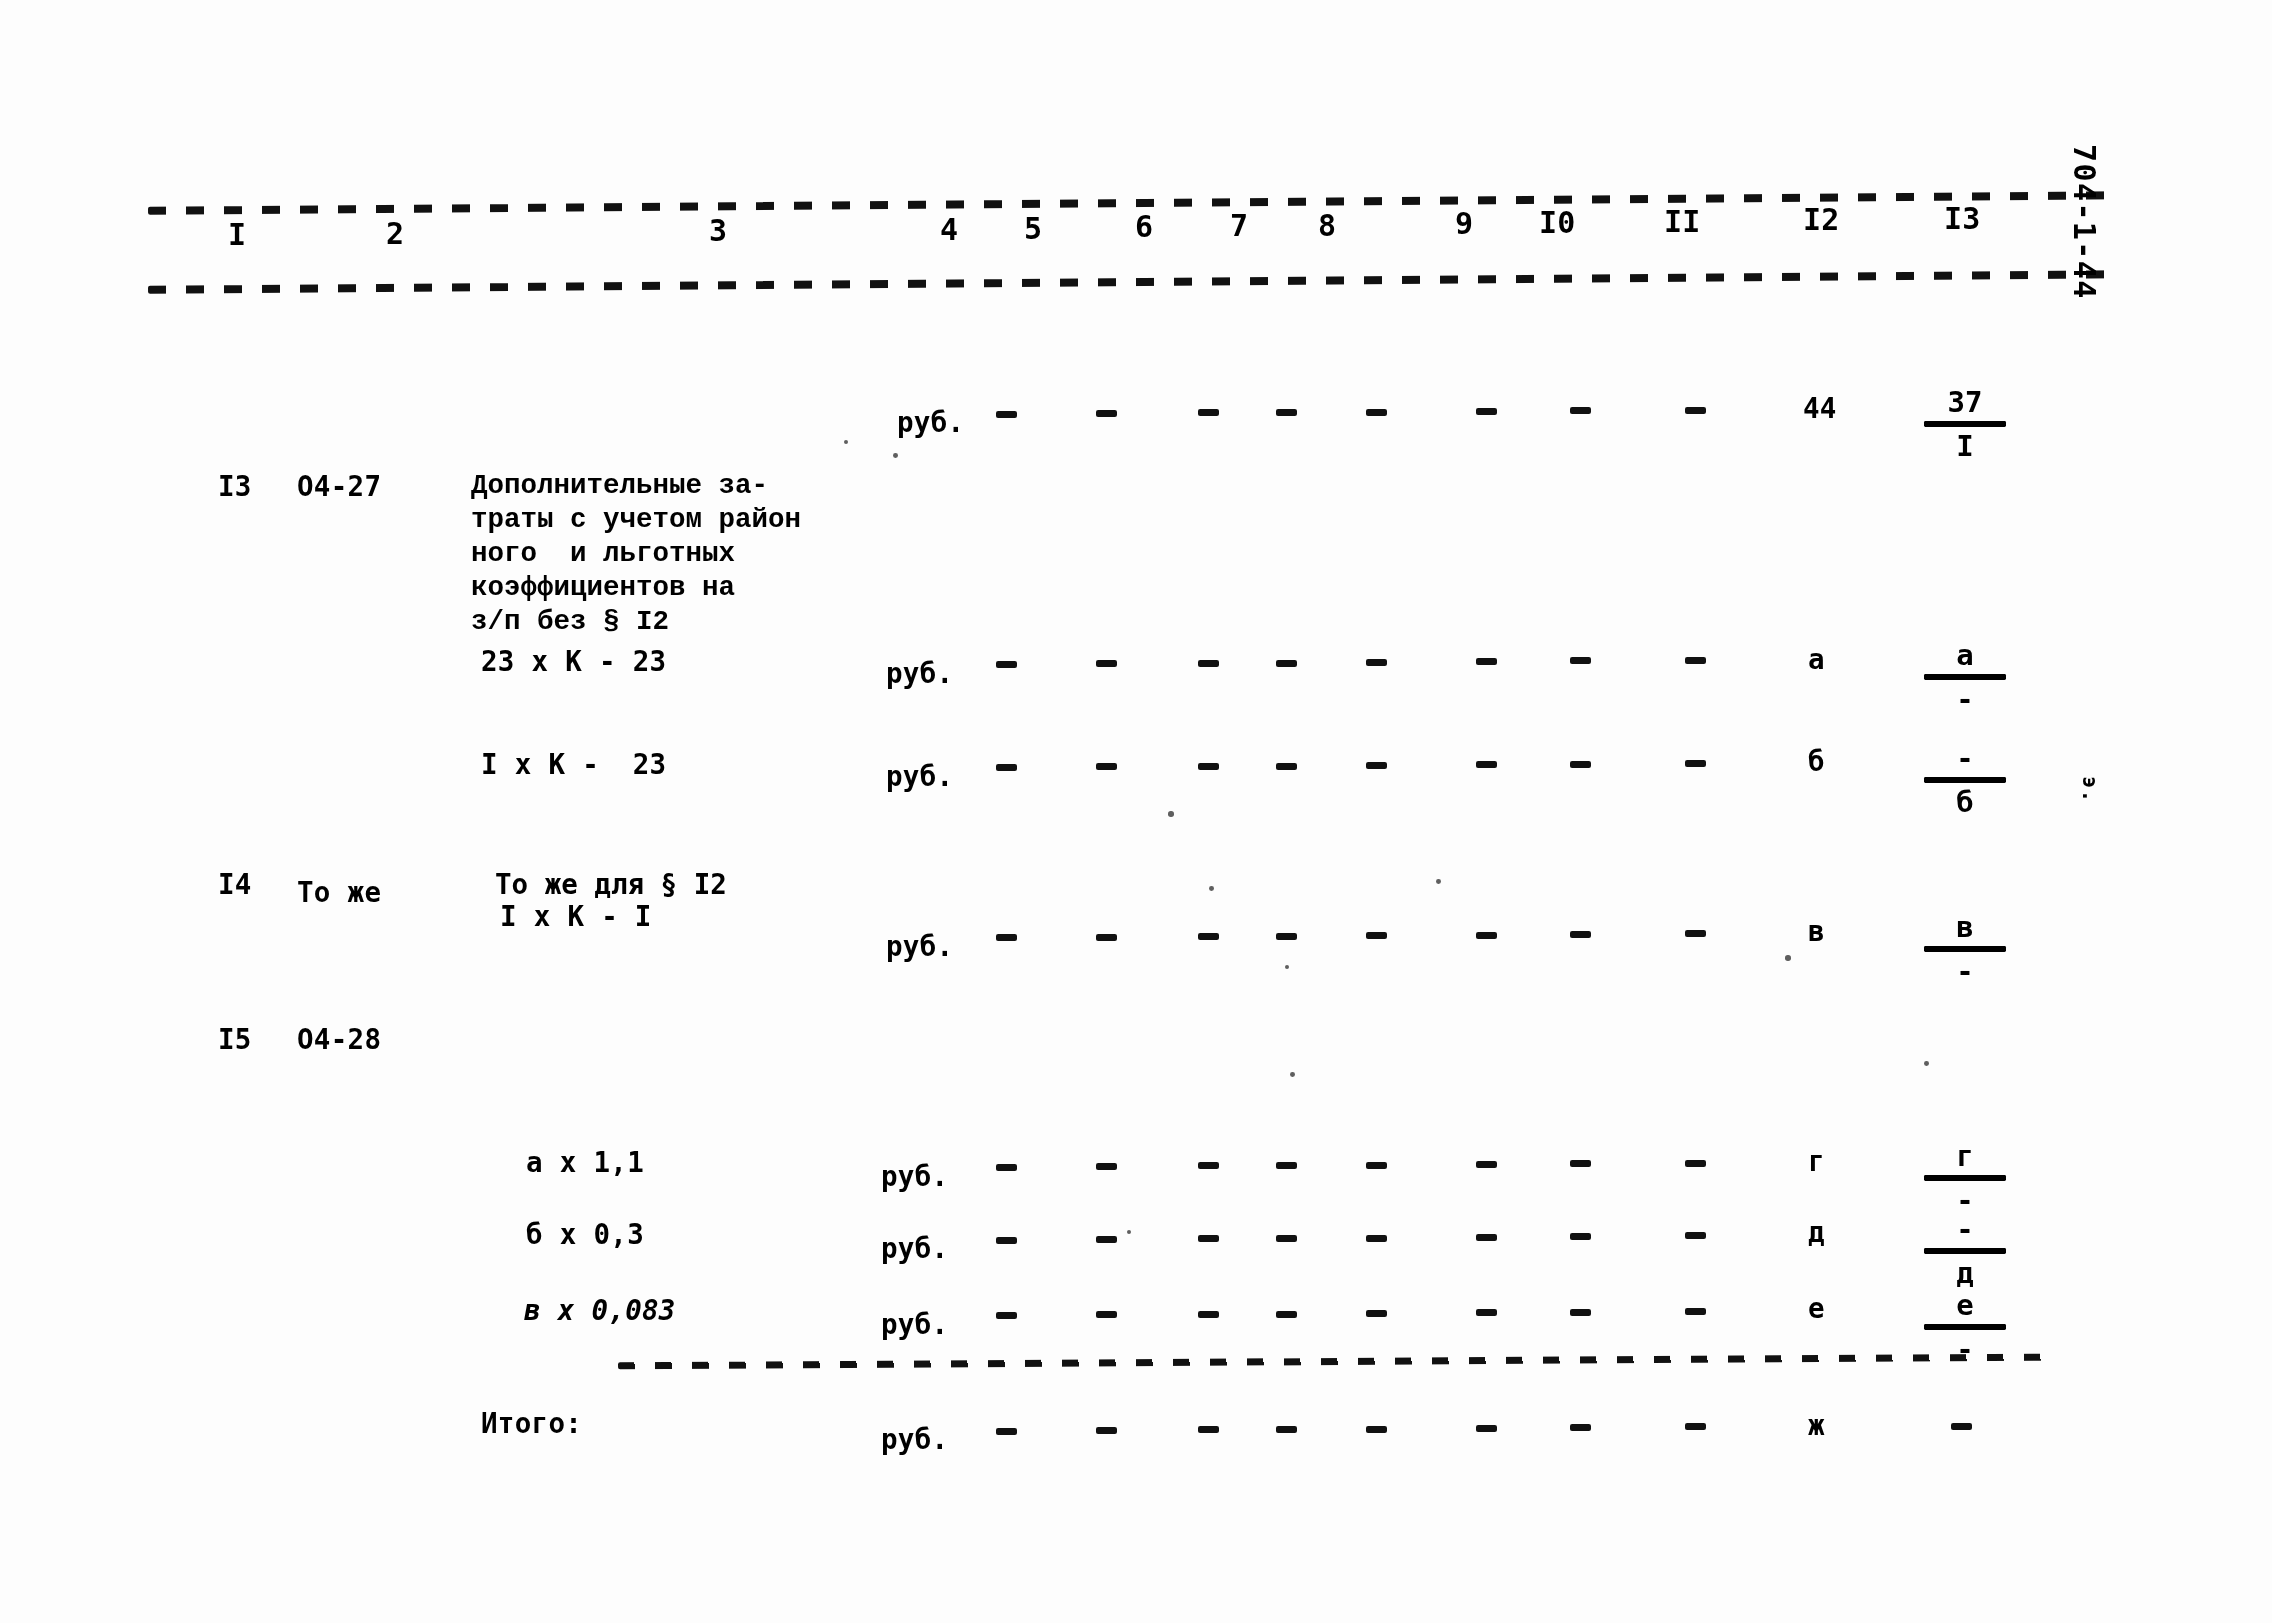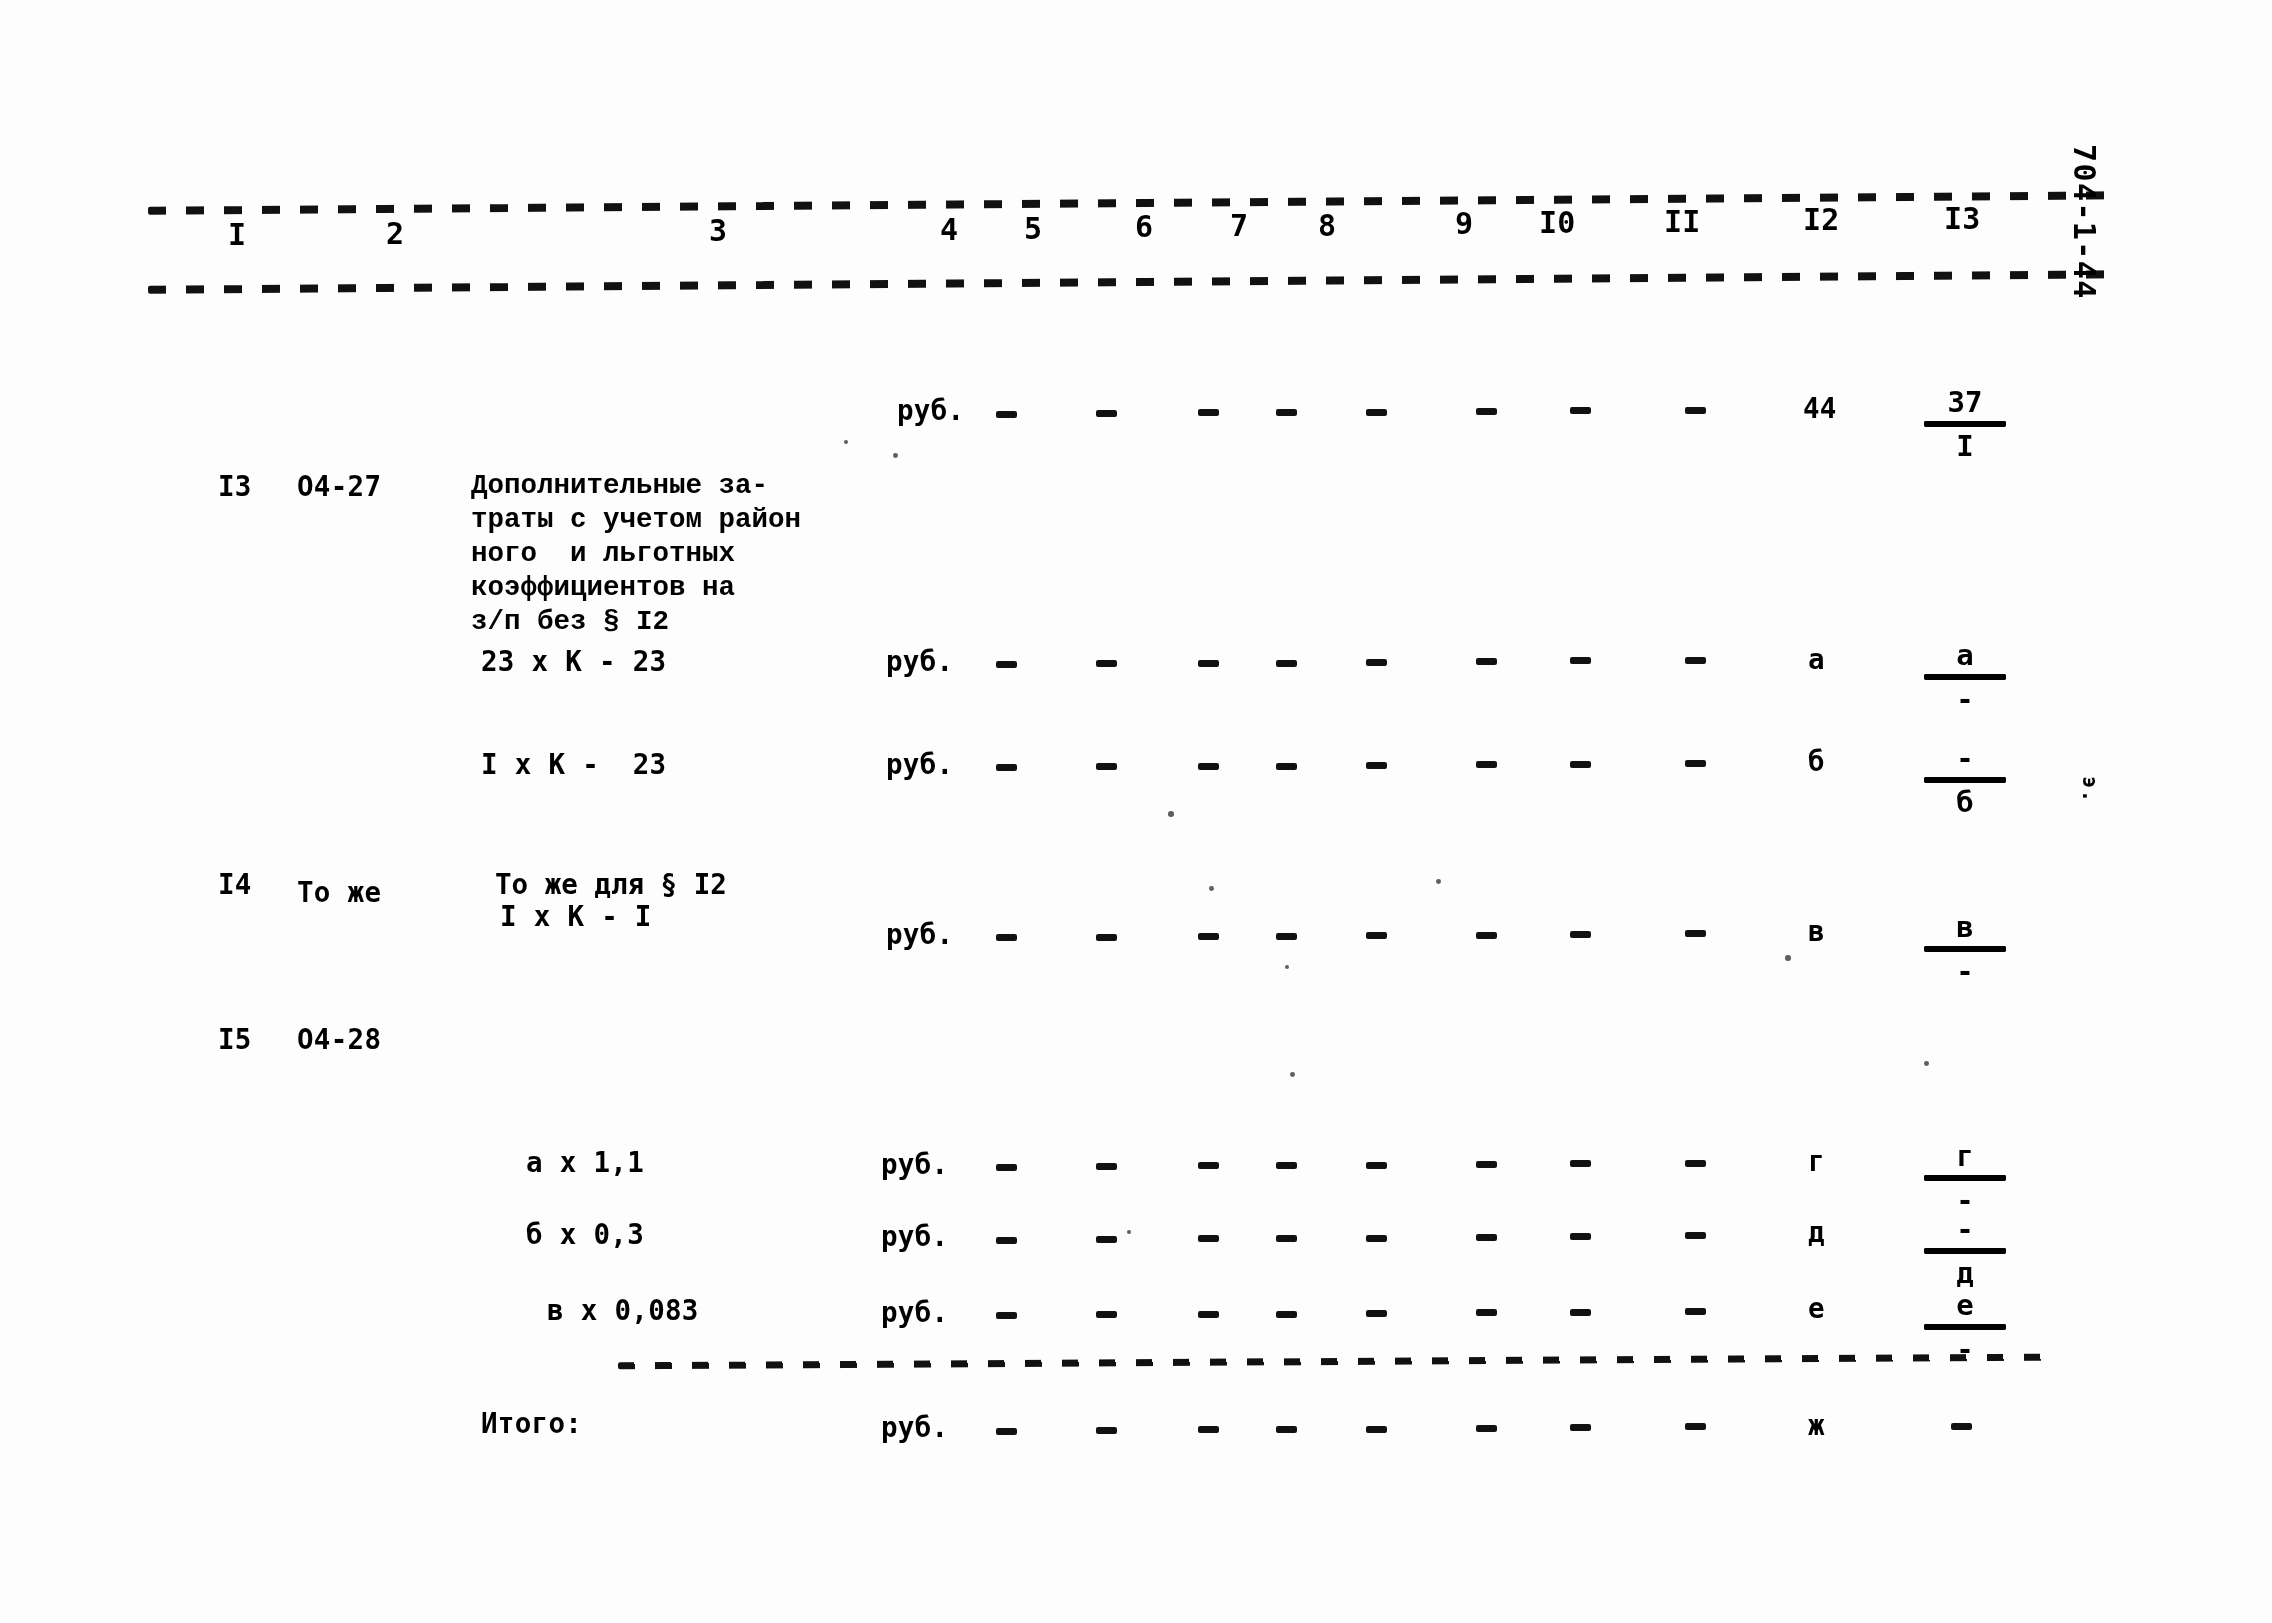--- a/index.html
+++ b/index.html
@@ -46,21 +46,21 @@
     position: absolute;
     font-family: "DejaVu Sans Mono", monospace;
     font-weight: 700;
     color: #000;
     white-space: pre;
     letter-spacing: 0.3px;
     line-height: 1.12;
   }
   .tw.body   { font-size: 27.5px; }
   .tw.colnum { font-size: 30px; }
-  .tw.unit   { font-size: 27.5px; }
+  .tw.unit   { font-size: 27.5px; margin-top: 12px; }
   .tw.cell   { font-size: 27.5px; }
 
   
   .desc {
     position: absolute;
     font-family: "DejaVu Sans Mono", monospace;
     font-weight: 700;
     font-size: 27.5px;
     line-height: 34px;
     color: #000;
@@ -287,21 +287,21 @@
   </div>
 
   <div class="tw cell" style="left:1808px; top:1217px;">д</div>
 
   <div class="frac" style="left:1910px; top:1213px;">
     <span class="num">-</span>
     <span class="bar"></span>
     <span class="den">д</span>
   </div>
 
-  <div class="tw body" style="left:547px; top:1295px;">в х 0,083</div>
+  <div class="tw body" style="left:524px; top:1295px;font-style:italic;">в х 0,083</div>
   <div class="tw unit" style="left:881px; top:1297px;">руб.</div>
 
   <div>
     <div class="dashmark" style="left:996px; top:1312px;"></div>
     <div class="dashmark" style="left:1096px; top:1311px;"></div>
     <div class="dashmark" style="left:1198px; top:1311px;"></div>
     <div class="dashmark" style="left:1276px; top:1311px;"></div>
     <div class="dashmark" style="left:1366px; top:1310px;"></div>
     <div class="dashmark" style="left:1476px; top:1309px;"></div>
     <div class="dashmark" style="left:1570px; top:1309px;"></div>

